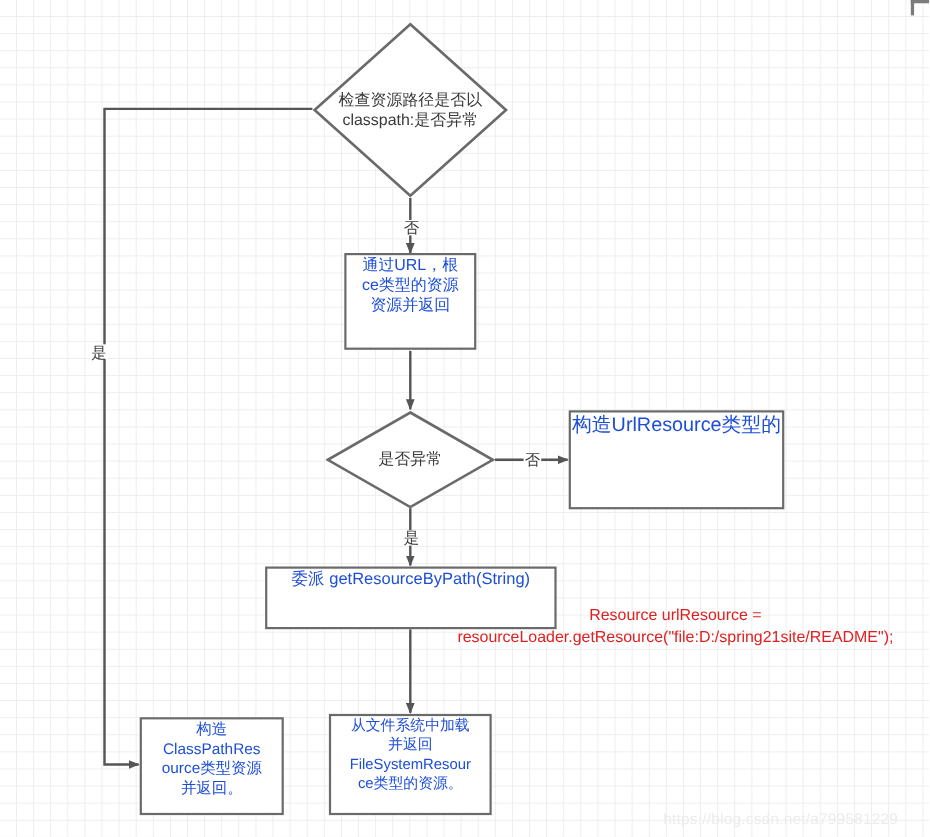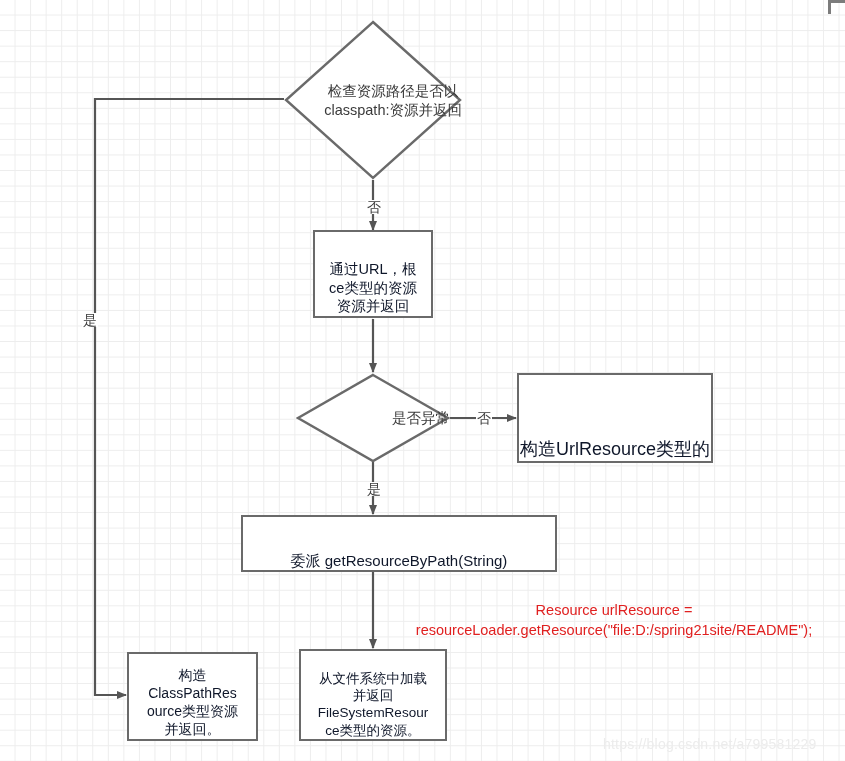--- a/index.html
+++ b/index.html
@@ -25,35 +25,35 @@
     left: 0;
     top: 0;
     width: 845px;
     height: 761px;
     pointer-events: none;
   }
   .node {
     position: absolute;
     box-sizing: border-box;
     display: flex;
-    align-items: flex-end;
+    align-items: flex-start;
     justify-content: center;
     text-align: center;
-    color: #0f172a;
+    color: #1d4ed8;
     line-height: 1.28;
   }
   .box {
     border: 2px solid #6a6a6a;
     background: #ffffff;
   }
   .diamond-wrap {
     position: absolute;
     display: flex;
     align-items: center;
-    justify-content: flex-end;
+    justify-content: center;
   }
   .diamond-shape {
     position: absolute;
     left: 0; top: 0;
     width: 100%; height: 100%;
   }
   .diamond-label {
     position: relative;
     z-index: 2;
     text-align: center;
@@ -112,21 +112,21 @@
 
     <path d="M 373,572 L 373,648" fill="none" stroke="#555555" stroke-width="2.2" marker-end="url(#arrow)"></path>
   </svg>
 
   <div class="diamond-wrap" style="left:284px; top:20px; width:178px; height:160px;">
     <svg class="diamond-shape" viewBox="0 0 178 160" preserveAspectRatio="none">
       <polygon points="89,2 176,80 89,158 2,80" fill="#ffffff" stroke="#6a6a6a" stroke-width="2.4"></polygon>
     </svg>
     <div class="diamond-label" style="font-size:14.5px; margin-top:2px;">
       <div>检查资源路径是否以</div>
-      <div>classpath:资源并返回</div>
+      <div>classpath:是否异常</div>
     </div>
   </div>
 
   <div class="edge-label" style="left:82px; top:313px; font-size:14px;">是</div>
 
   <div class="edge-label" style="left:366px; top:200px; font-size:14px;">否</div>
 
   <div class="node box" style="left:313px; top:230px; width:120px; height:88px; font-size:14.5px;">
     <div>
       <div>通过URL，根</div>
@@ -147,27 +147,27 @@
   <div class="edge-label" style="left:476px; top:411px; font-size:14px;">否</div>
 
   <div class="edge-label" style="left:366px; top:482px; font-size:14px;">是</div>
 
   <div class="node box" style="left:517px; top:373px; width:196px; height:90px; font-size:18px;">
     <div>
       <div>构造UrlResource类型的</div>
     </div>
   </div>
 
-  <div class="node box" style="left:241px; top:515px; width:316px; height:57px; font-size:15px;">
+  <div class="node box" style="left:241px; top:515px; width:265px; height:57px; font-size:15px;">
     <div>
       <div>委派 getResourceByPath(String)</div>
     </div>
   </div>
 
-  <div class="annotation" style="left:384px; top:601px; width:460px; font-size:14.5px;">
+  <div class="annotation" style="left:384px; top:551px; width:460px; font-size:14.5px;">
     <div>Resource urlResource =</div>
     <div>resourceLoader.getResource("file:D:/spring21site/README");</div>
   </div>
 
   <div class="node box" style="left:127px; top:652px; width:131px; height:89px; font-size:14px;">
     <div>
       <div>构造</div>
       <div>ClassPathRes</div>
       <div>ource类型资源</div>
       <div>并返回。</div>

